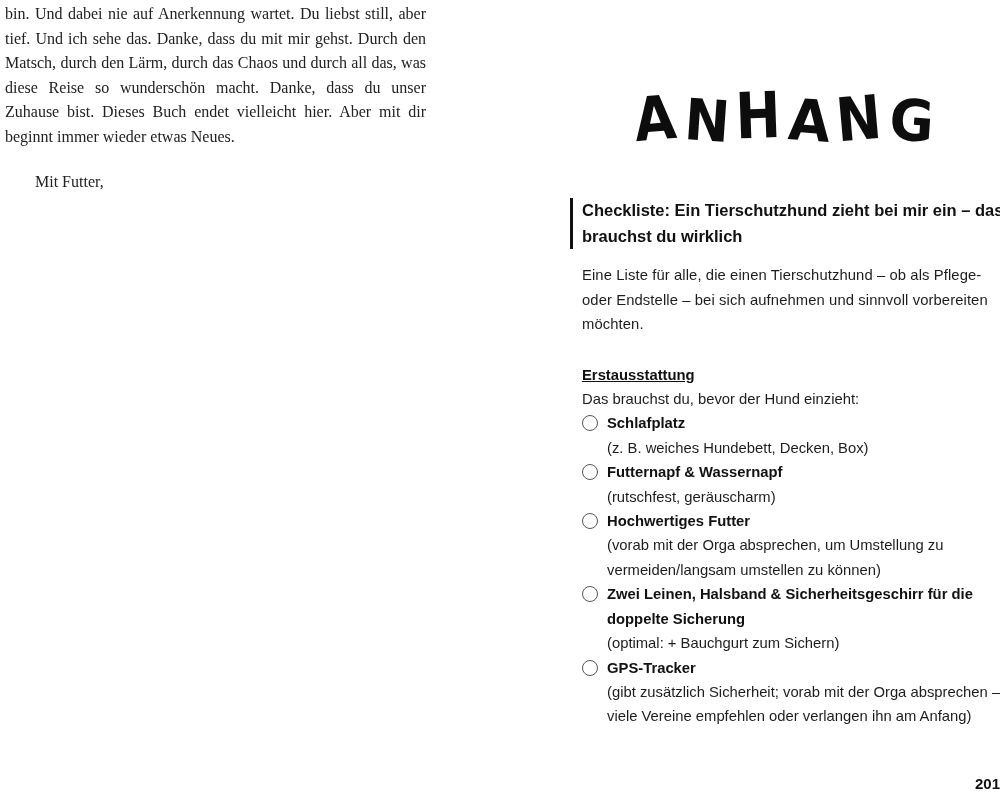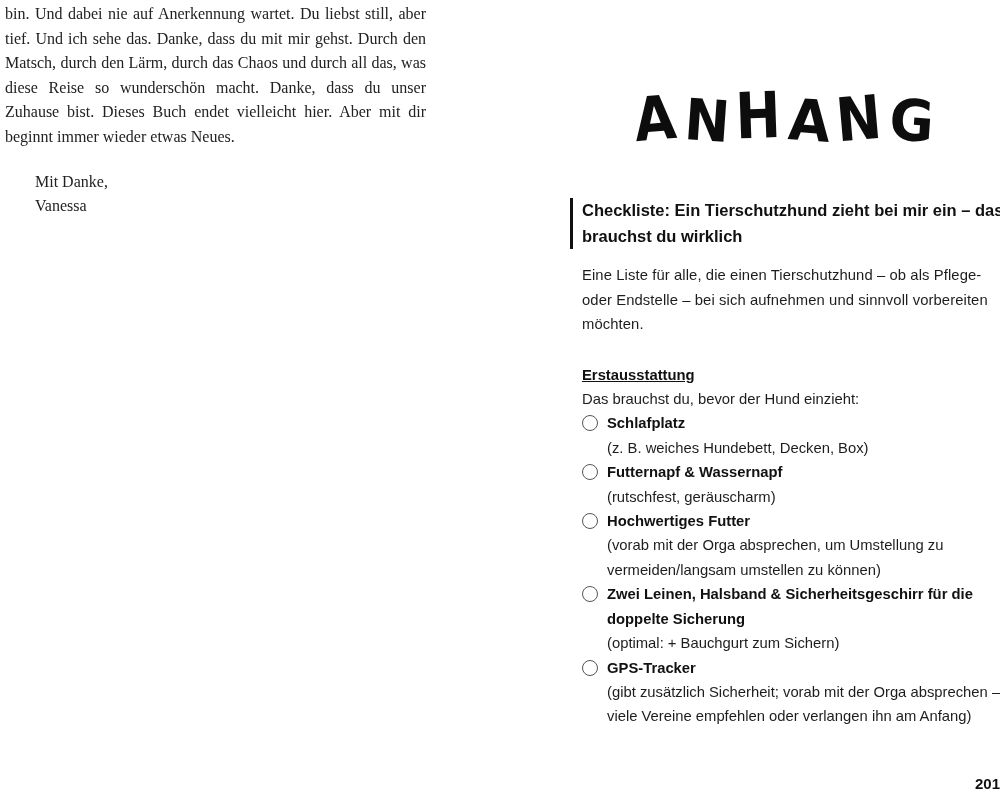--- a/index.html
+++ b/index.html
@@ -127,22 +127,21 @@
   }
 </style>
 </head>
 <body>
 
 <div id="page">
 
   <div class="left-page">
     <div class="left-paragraph">bin. Und dabei nie auf Anerkennung wartet. Du liebst still, aber tief. Und ich sehe das. Danke, dass du mit mir gehst. Durch den Matsch, durch den Lärm, durch das Chaos und durch all das, was diese Reise so wunderschön macht. Danke, dass du unser Zuhause bist. Dieses Buch endet vielleicht hier. Aber mit dir beginnt immer wieder etwas Neues.</div>
     <div class="signoff">
-      <div>Mit Danke,</div>
-      <div>Vanessa</div>
+      <div>Mit Futter,</div>
     </div>
   </div>
 
   <div class="right-page">
 
     <div class="appendix-heading"><span>A</span><span>N</span><span>H</span><span>A</span><span>N</span><span>G</span></div>
 
     <div class="section-title">Checkliste: Ein Tierschutzhund zieht bei mir ein – das brauchst du wirklich</div>
 
     <div class="section-intro">Eine Liste für alle, die einen Tierschutzhund – ob als Pflege- oder Endstelle – bei sich aufnehmen und sinnvoll vorbereiten möchten.</div>

